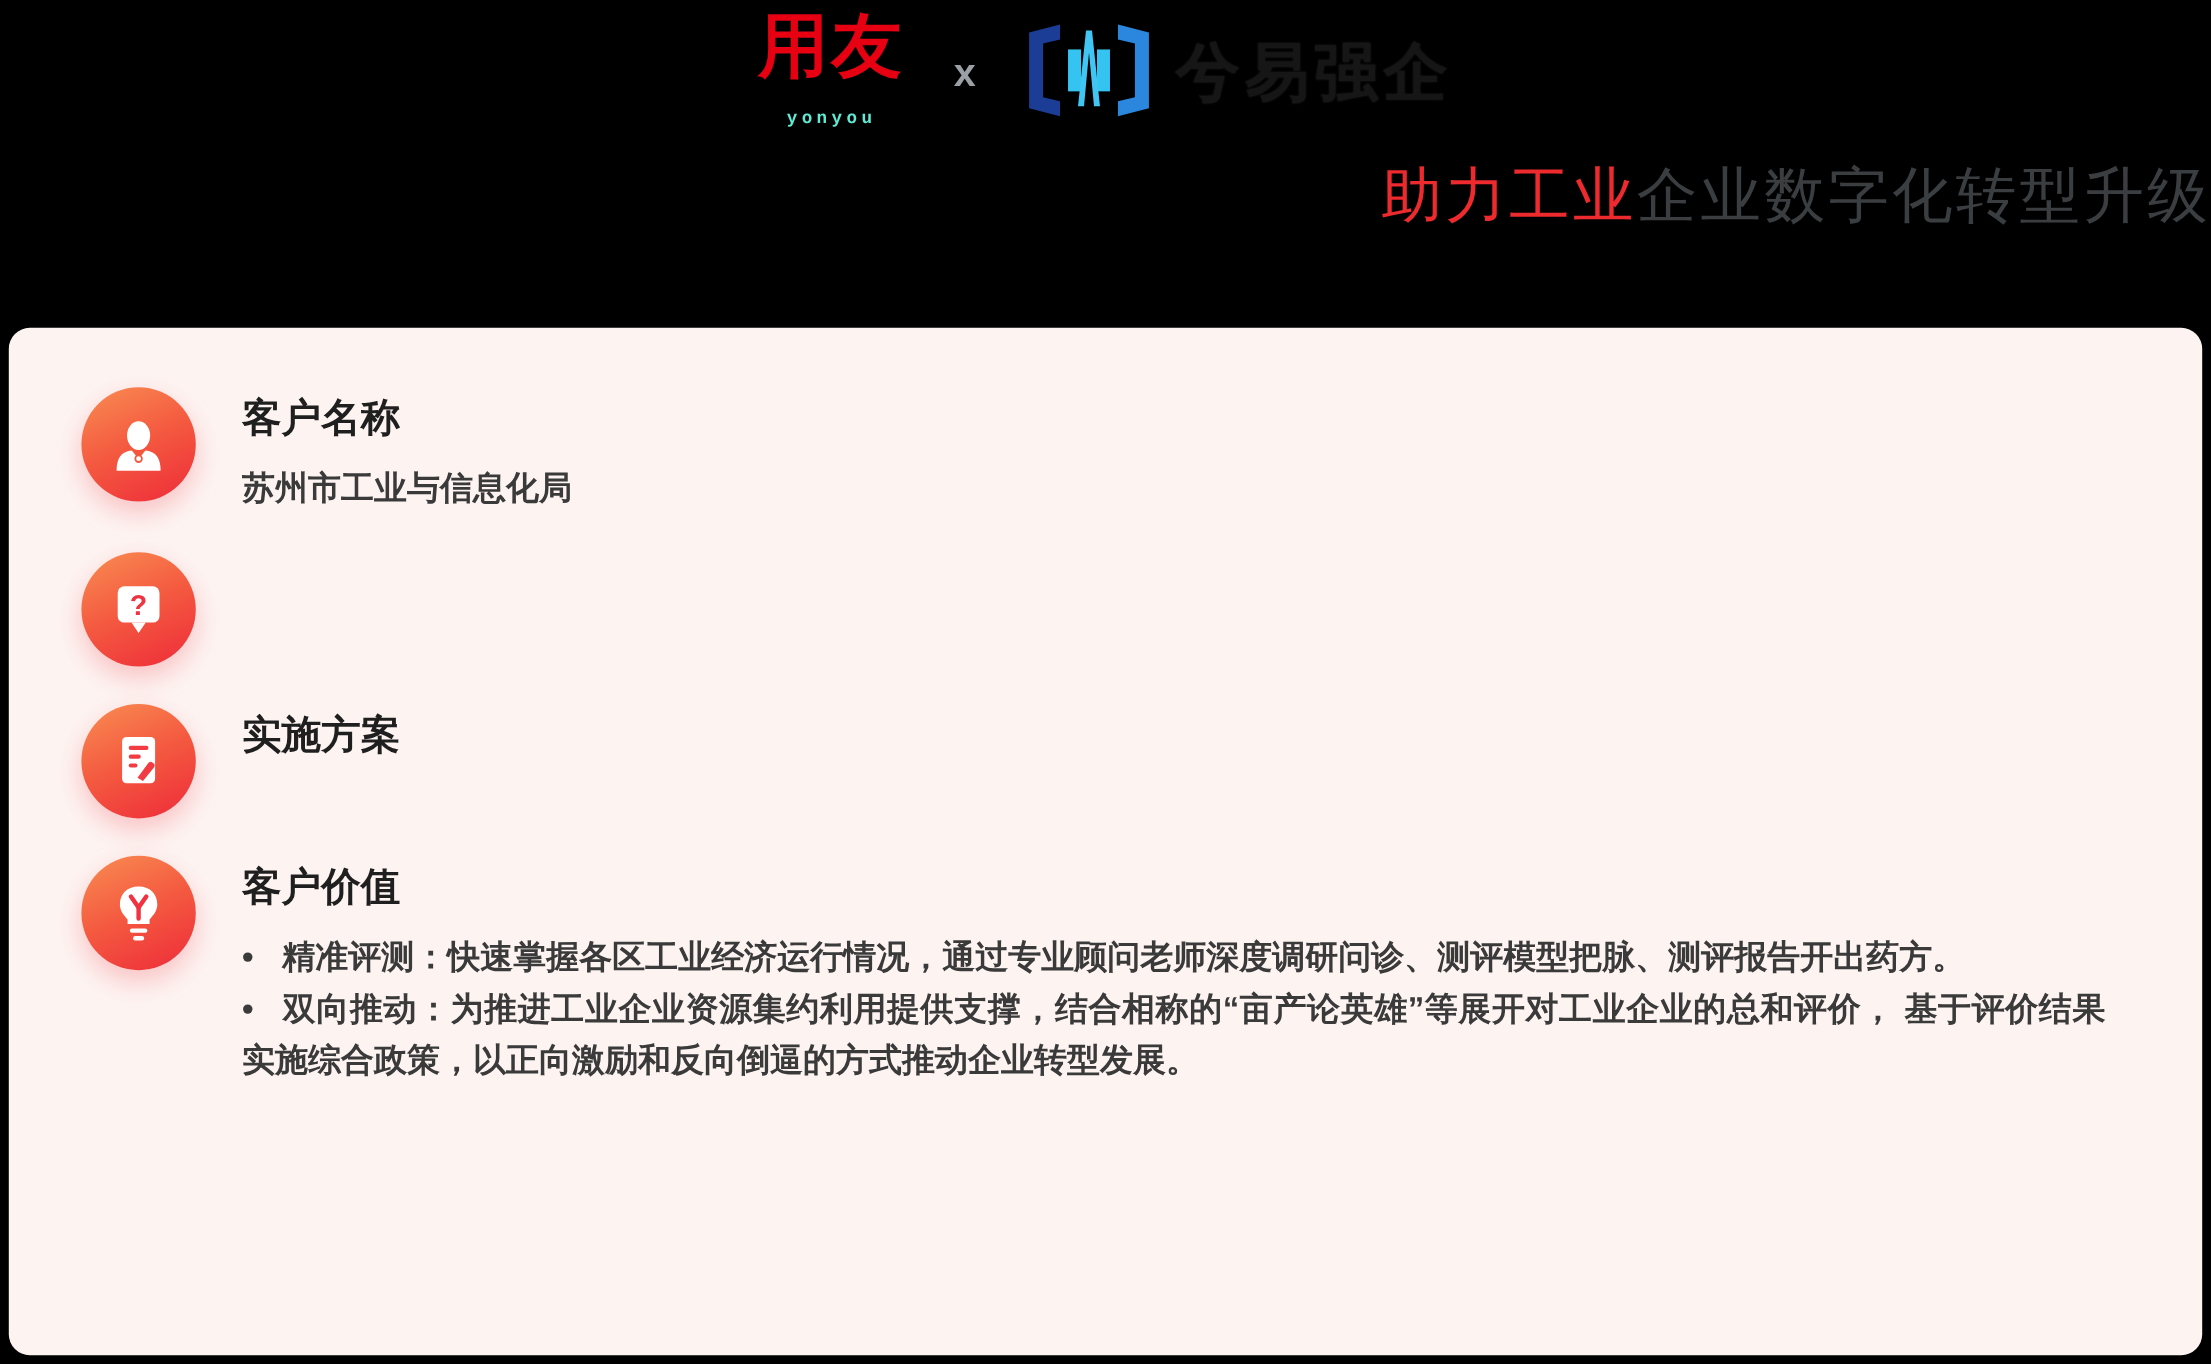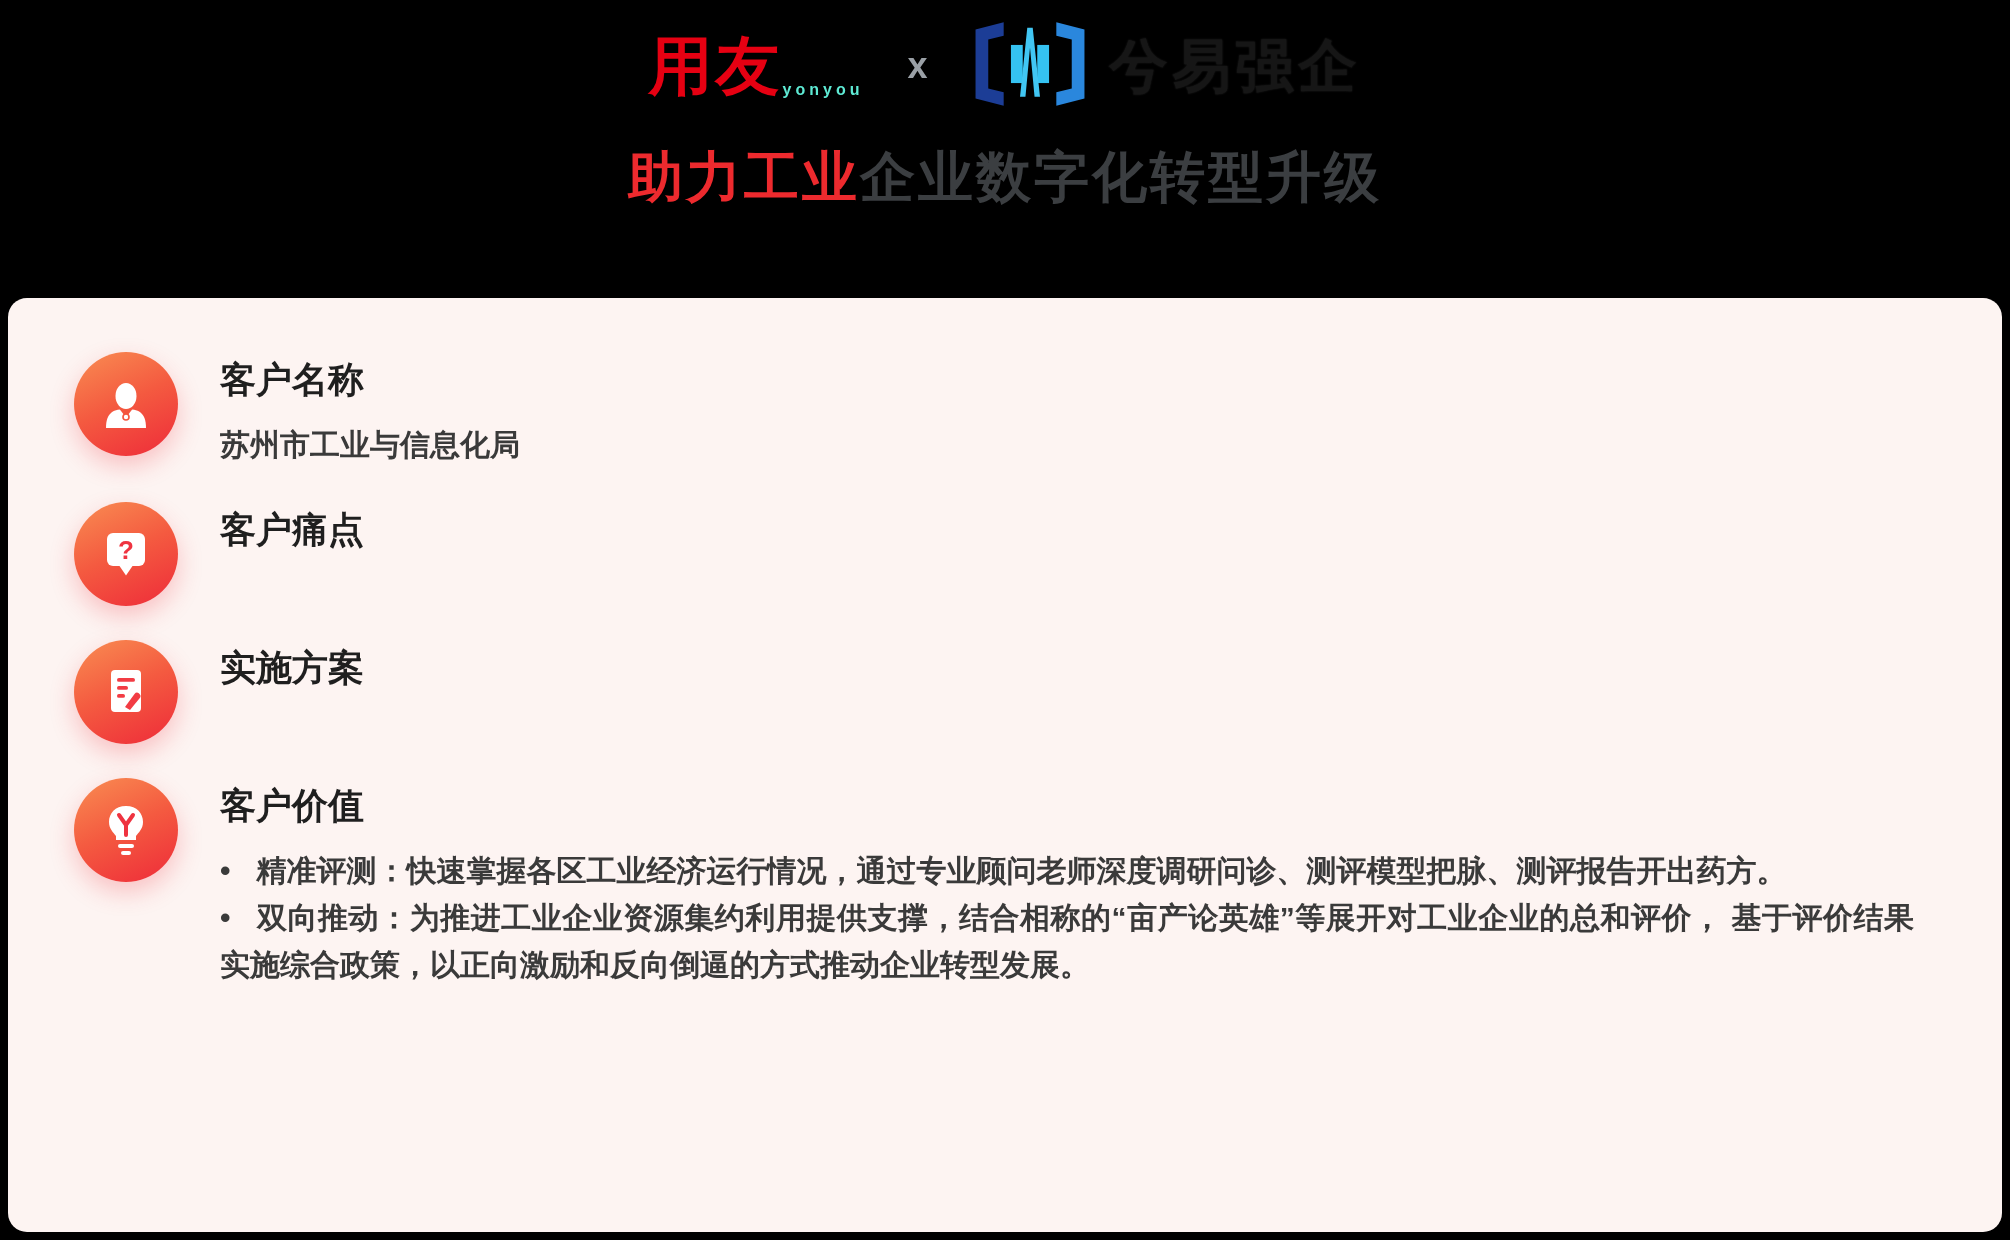--- a/index.html
+++ b/index.html
@@ -4,28 +4,28 @@
 <style>
   * { margin:0; padding:0; box-sizing:border-box; }
   html,body { background:#000; }
   .page {
     position:relative; width:2010px; height:1240px; background:#000; overflow:hidden;
     font-family:"Liberation Sans","DejaVu Sans",sans-serif;
   }
   
   .header { height:298px; padding-top:18px; }
   .logo-row { display:flex; align-items:center; justify-content:center; gap:38px; height:96px; }
-  .yonyou { display:flex; align-items:flex-end; line-height:1; }
+  .yonyou { display:flex; flex-direction:column; align-items:center; line-height:1;font-family:Liberation Mono, monospace; }
   .yy-text { font-size:64px; font-weight:900; color:#e60012; letter-spacing:3px; }
   .yy-sub  { font-size:16px; font-weight:bold; color:#5eead4; letter-spacing:4px; margin-top:20px; }
   .sep { color:#9aa0a6; font-size:36px; font-weight:600; padding:0 6px; }
   .xiyi { display:flex; align-items:center; gap:20px; }
   .xiyi-text { font-size:58px; font-weight:900; color:#161616; letter-spacing:5px;
                text-shadow:0 0 2px rgba(90,90,90,.38); line-height:1; }
-  .title { text-align:center; margin-top:30px; font-size:55px; font-weight:700; letter-spacing:3px; line-height:1.2; }
+  .title { text-align:right; margin-top:30px; font-size:55px; font-weight:400; letter-spacing:3px; line-height:1.2; }
   .title .hl   { color:#ed2a2e; }
   .title .rest { color:#3b3e41; }
   
   .card {
     margin:0 8px; height:934px; background:#fdf4f2; border-radius:19px;
     padding:54px 88px 0 66px;
   }
   .row { display:flex; margin-bottom:34px; }
   .badge {
     flex:none; width:104px; height:104px; border-radius:50%; margin-right:42px;
@@ -87,21 +87,20 @@
 
     <section class="row">
       <div class="badge">
         <svg width="56" height="56" viewBox="0 0 56 56">
           <rect x="9" y="7" width="38" height="33" rx="6" fill="#fff"></rect>
           <path d="M21.5 40 L28 49.5 L34.5 40 Z" fill="#fff"></path>
           <text x="28" y="33" text-anchor="middle" font-size="26" font-weight="bold" fill="#ef3340" font-family="Liberation Sans, DejaVu Sans, sans-serif">?</text>
         </svg>
       </div>
       <div class="txt">
-        <h2 class="sec-title">客户痛点</h2>
       </div>
     </section>
 
     <section class="row">
       <div class="badge">
         <svg width="56" height="56" viewBox="0 0 56 56">
           <rect x="13" y="6" width="30" height="42" rx="4" fill="#fff"></rect>
           <rect x="19" y="14" width="18" height="3.8" rx="1.9" fill="#f23c44"></rect>
           <rect x="19" y="22" width="11" height="3.8" rx="1.9" fill="#f23c44"></rect>
           <rect x="19" y="30" width="8" height="3.8" rx="1.9" fill="#f23c44"></rect>

